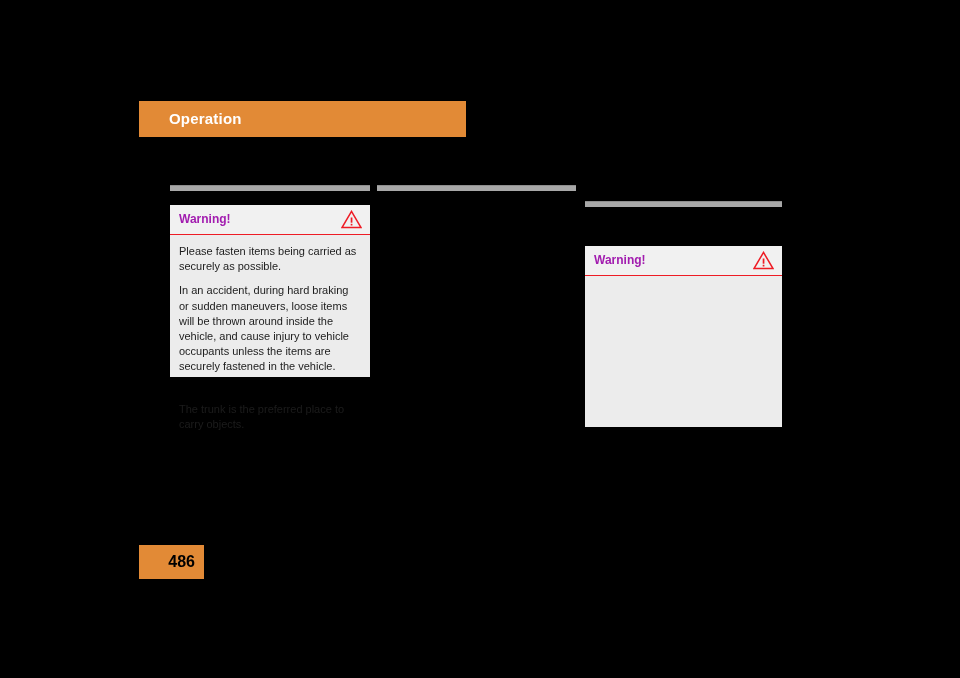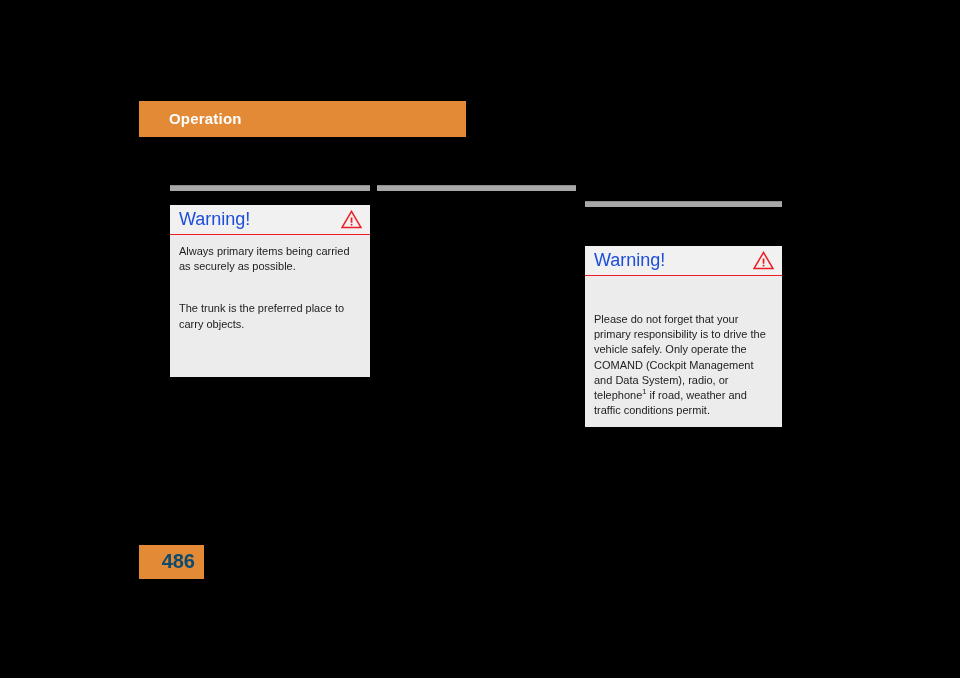--- a/index.html
+++ b/index.html
@@ -56,23 +56,23 @@
   .warning-head {
     position: relative;
     background: #f1f1f1;
     border-bottom: 1.5px solid #ee1c25;
     height: 29px;
   }
   .warning-title {
     position: absolute;
     left: 9px;
     top: 7px;
-    color: #1d4ed8;
-    font-size: 18px;
-    font-weight: normal;
+    color: #a21caf;
+    font-size: 12px;
+    font-weight: bold;
     line-height: 15px;
   }
   .warning-icon {
     position: absolute;
     right: 8px;
     top: 5px;
     width: 21px;
     height: 19px;
   }
   .warning-body {
@@ -110,22 +110,22 @@
     left: 139px;
     top: 545px;
     width: 65px;
     height: 34px;
     background: #e28a36;
   }
   .page-number-label {
     position: absolute;
     right: 9px;
     top: 8px;
-    color: #0c4a6e;
-    font-size: 20px;
+    color: #000000;
+    font-size: 16px;
     font-weight: bold;
     line-height: 17px;
     margin-left: 25px;
   }
 
   
   .watermark {
     position: absolute;
     left: 680px;
     top: 644px;
@@ -154,38 +154,38 @@
       <div class="warning-title">Warning!</div>
       <div class="warning-icon">
         <svg width="21" height="19" viewBox="0 0 21 19">
           <polygon points="10.5,1.4 20,17.6 1,17.6" fill="none" stroke="#ee1c25" stroke-width="1.5" stroke-linejoin="miter"></polygon>
           <rect x="9.7" y="7.5" width="1.7" height="5.2" fill="#ee1c25"></rect>
           <rect x="9.7" y="13.8" width="1.7" height="1.7" fill="#ee1c25"></rect>
         </svg>
       </div>
     </div>
     <div class="warning-body">
-      <p>Always primary items being carried as securely as possible.</p>
+      <p>Please fasten items being carried as securely as possible.</p>
+      <p>In an accident, during hard braking or sudden maneuvers, loose items will be thrown around inside the vehicle, and cause injury to vehicle occupants unless the items are securely fastened in the vehicle.</p>
       <p>The trunk is the preferred place to carry objects.</p>
     </div>
   </div>
 
   <div class="warning-box" id="warning-box-2">
     <div class="warning-head">
       <div class="warning-title">Warning!</div>
       <div class="warning-icon">
         <svg width="21" height="19" viewBox="0 0 21 19">
           <polygon points="10.5,1.4 20,17.6 1,17.6" fill="none" stroke="#ee1c25" stroke-width="1.5" stroke-linejoin="miter"></polygon>
           <rect x="9.7" y="7.5" width="1.7" height="5.2" fill="#ee1c25"></rect>
           <rect x="9.7" y="13.8" width="1.7" height="1.7" fill="#ee1c25"></rect>
         </svg>
       </div>
     </div>
     <div class="warning-body">
-      <p><span>Please do not forget that your primary responsibility is to drive the vehicle safely. Only operate the COMAND (Cockpit Management and Data System), radio, or telephone</span><sup>1</sup><span> if road, weather and traffic conditions permit.</span></p>
     </div>
   </div>
 
   <div class="page-number-box">
     <div class="page-number-label">486</div>
   </div>
 
 
 </div>
 

